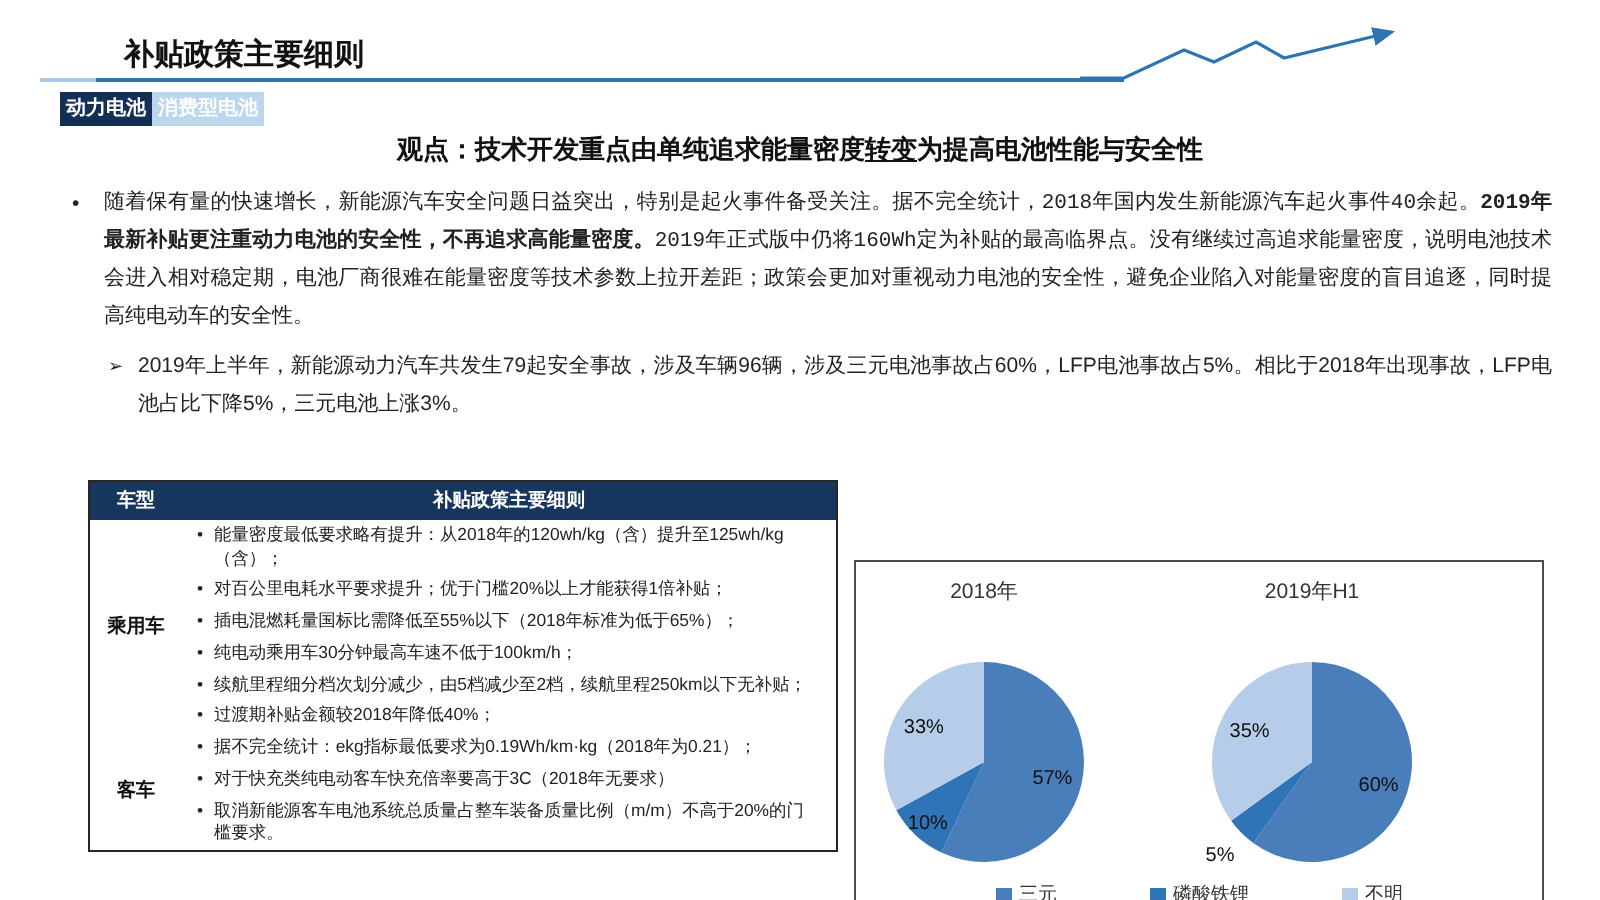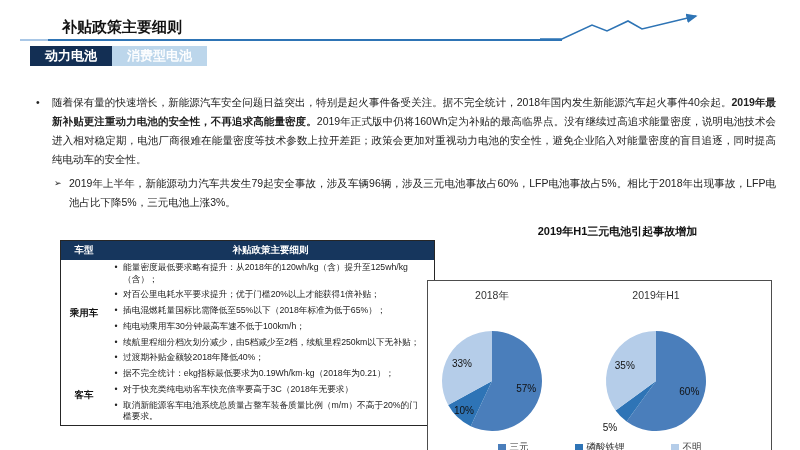--- a/index.html
+++ b/index.html
@@ -7,37 +7,37 @@
     position:relative;width:800px;height:450px;background:#ffffff;
     font-family:"Liberation Sans","DejaVu Sans",sans-serif;color:#1a1a1a;
     overflow:hidden;margin:0 auto;
   }
   
   .page-title{position:absolute;left:62px;top:18px;font-size:15px;font-weight:bold;color:#111;}
   .title-rule{position:absolute;left:20px;top:39px;width:542px;height:2px;background:#2e74b5;}
   .title-rule-light{position:absolute;left:20px;top:39px;width:28px;height:2px;background:#a9c7e6;}
   .trend-svg{position:absolute;left:540px;top:10px;}
   .tabs{position:absolute;left:30px;top:46px;display:flex;}
-  .tab{font-size:13px;font-weight:bold;padding:3px 15px;line-height:1.1;cursor:default;}
+  .tab{font-size:10px;font-weight:bold;padding:3px 3px;line-height:1.1;cursor:default;}
   .tab.active{background:#132f54;color:#ffffff;}
   .tab.inactive{background:#bcd6eb;color:rgba(255,255,255,0.95);}
   
   .viewpoint{position:absolute;left:0;top:66px;width:800px;text-align:center;font-size:13px;font-weight:bold;color:#111;}
   .viewpoint .u{text-decoration:underline;}
   
   .para1{position:absolute;left:36px;top:93px;width:740px;font-size:10.5px;line-height:19px;text-align:justify;color:#222;}
   .para1 .marker{float:left;width:16px;}
-  .para1 .ptext{display:block;margin-left:16px;}
+  .para1 .ptext{display:block;margin-left:16px;font-family:Liberation Mono, monospace;}
   .para2{position:absolute;left:54px;top:174px;width:722px;font-size:10.5px;line-height:19px;text-align:justify;color:#222;}
   .para2 .marker{float:left;width:15px;font-size:9px;}
   .para2 .ptext{display:block;margin-left:15px;}
   .bold{font-weight:bold;}
   
   .table-title{position:absolute;left:60px;top:224px;width:375px;text-align:center;font-size:11px;font-weight:bold;color:#111;}
-  .subsidy-table{position:absolute;left:60px;top:240px;width:375px;border-collapse:collapse;border:1.5px solid #262626;background:#fff;}
+  .subsidy-table{position:absolute;left:44px;top:240px;width:375px;border-collapse:collapse;border:1.5px solid #262626;background:#fff;}
   .subsidy-table th{background:#16365d;color:#ffffff;font-size:9.5px;font-weight:bold;padding:3px 2px;border:none;}
   .subsidy-table td{border:none;vertical-align:middle;}
   .vehicle-cell{width:42px;text-align:center;font-size:9.5px;font-weight:bold;color:#111;padding:2px;}
   .rule-cell{padding:2px 8px 2px 2px;}
   .rule-line{display:flex;font-size:8.7px;line-height:1.35;color:#222;}
   .blt{flex:0 0 14px;text-align:center;}
   .rule-text{flex:1;}
   
   .chart-title{position:absolute;left:445px;top:224px;width:345px;text-align:center;font-size:11px;font-weight:bold;color:#111;}
   .chart-box{position:absolute;left:427px;top:240px;width:343px;height:178px;border:1px solid #4d4d4d;background:#fff;margin-top:40px;}
@@ -62,20 +62,23 @@
       </marker>
     </defs>
     <polyline points="0,29 22,29 52,15 67,21 88,11 102,19 156,6" fill="none" stroke="#2e74b5" stroke-width="1.6" marker-end="url(#ah)"></polyline>
   </svg>
 
   <div class="tabs">
     <div class="tab active">动力电池</div>
     <div class="tab inactive">消费型电池</div>
   </div>
 
+  <div class="viewpoint">
+    <span>观点：技术开发重点由单纯追求能量密度</span><span class="u">转变</span><span>为提高电池性能与安全性</span>
+  </div>
 
   <div class="para1">
     <span class="marker">•</span>
     <span class="ptext"><span>随着保有量的快速增长，新能源汽车安全问题日益突出，特别是起火事件备受关注。据不完全统计，2018年国内发生新能源汽车起火事件40余起。</span><span class="bold">2019年最新补贴更注重动力电池的安全性，不再追求高能量密度。</span><span>2019年正式版中仍将160Wh定为补贴的最高临界点。没有继续过高追求能量密度，说明电池技术会进入相对稳定期，电池厂商很难在能量密度等技术参数上拉开差距；政策会更加对重视动力电池的安全性，避免企业陷入对能量密度的盲目追逐，同时提高纯电动车的安全性。</span></span>
   </div>
 
   <div class="para2">
     <span class="marker">➢</span>
     <span class="ptext">2019年上半年，新能源动力汽车共发生79起安全事故，涉及车辆96辆，涉及三元电池事故占60%，LFP电池事故占5%。相比于2018年出现事故，LFP电池占比下降5%，三元电池上涨3%。</span>
   </div>
@@ -158,21 +161,20 @@
           <td class="rule-cell">
             <div class="rule-line">
               <span class="blt">•</span>
               <span class="rule-text">取消新能源客车电池系统总质量占整车装备质量比例（m/m）不高于20%的门槛要求。</span>
             </div>
           </td>
         </tr>
       </tbody>
   </table>
 
-  <div class="chart-title">2019年H1三元电池引起事故增加</div>
   <div class="chart-box">
     <svg width="343" height="160" viewBox="0 0 343 160">
         <text x="64" y="18" text-anchor="middle" class="pie-subtitle">2018年</text>
         <path d="M64,100 L64,50 A50,50 0 1 1 42.71103542174639,145.241352623301 Z" fill="#4a7ebb"></path>
         <text x="98.2" y="111.1" text-anchor="middle" class="pie-label">57%</text>
         <path d="M64,100 L42.71103542174639,145.241352623301 A50,50 0 0 1 20.184665997806817,124.08768370508577 Z" fill="#2e74b6"></path>
         <text x="35.9" y="133.4" text-anchor="middle" class="pie-label">10%</text>
         <path d="M64,100 L20.184665997806817,124.08768370508577 A50,50 0 0 1 63.999999999999986,50 Z" fill="#b5cde9"></path>
         <text x="33.9" y="85.7" text-anchor="middle" class="pie-label">33%</text>
         <text x="228" y="18" text-anchor="middle" class="pie-subtitle">2019年H1</text>

